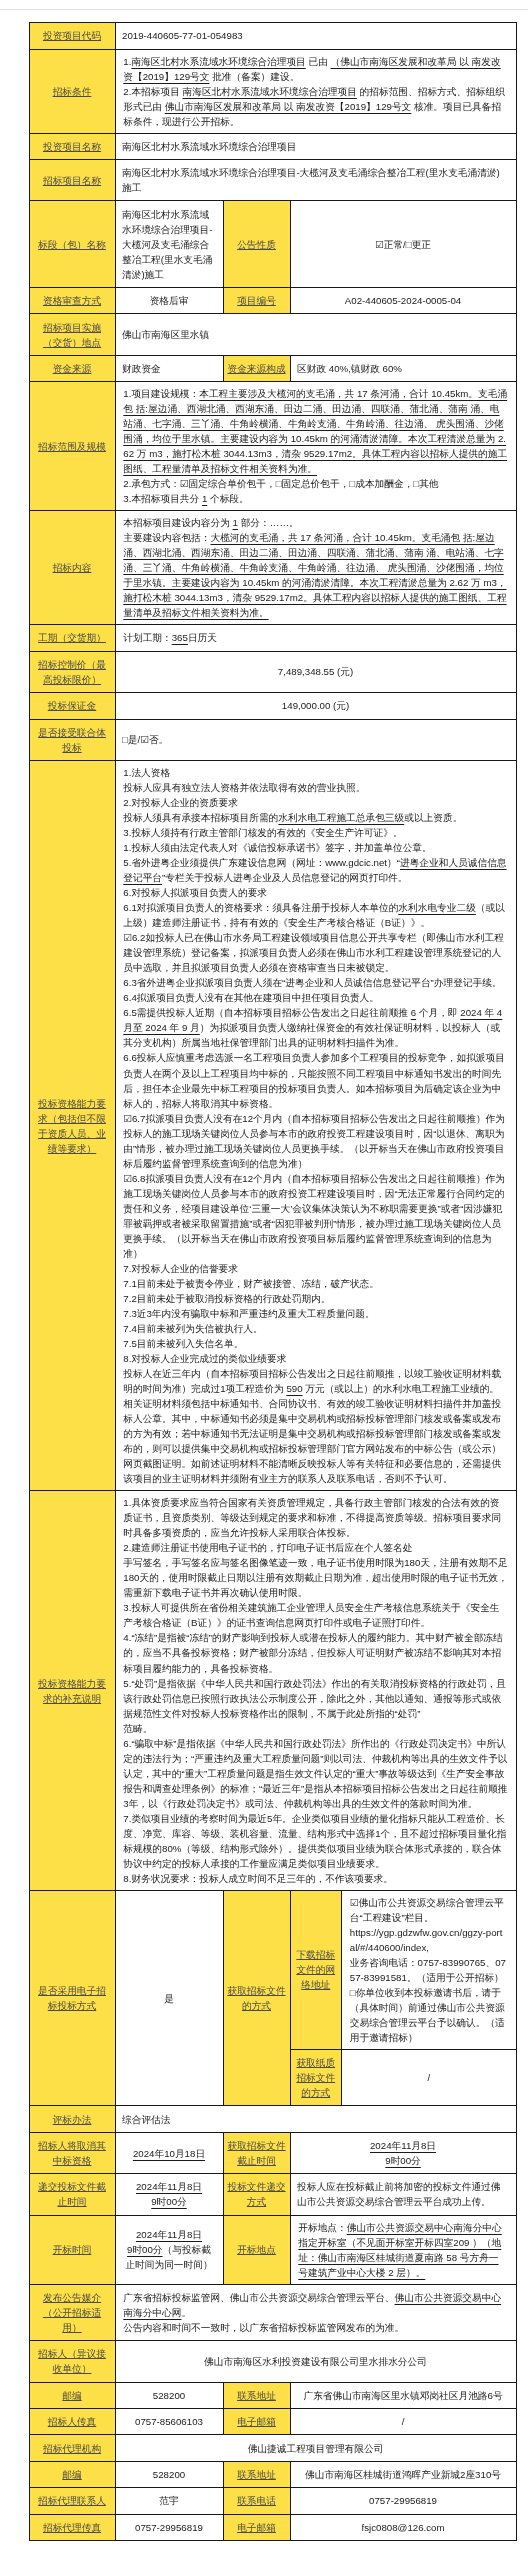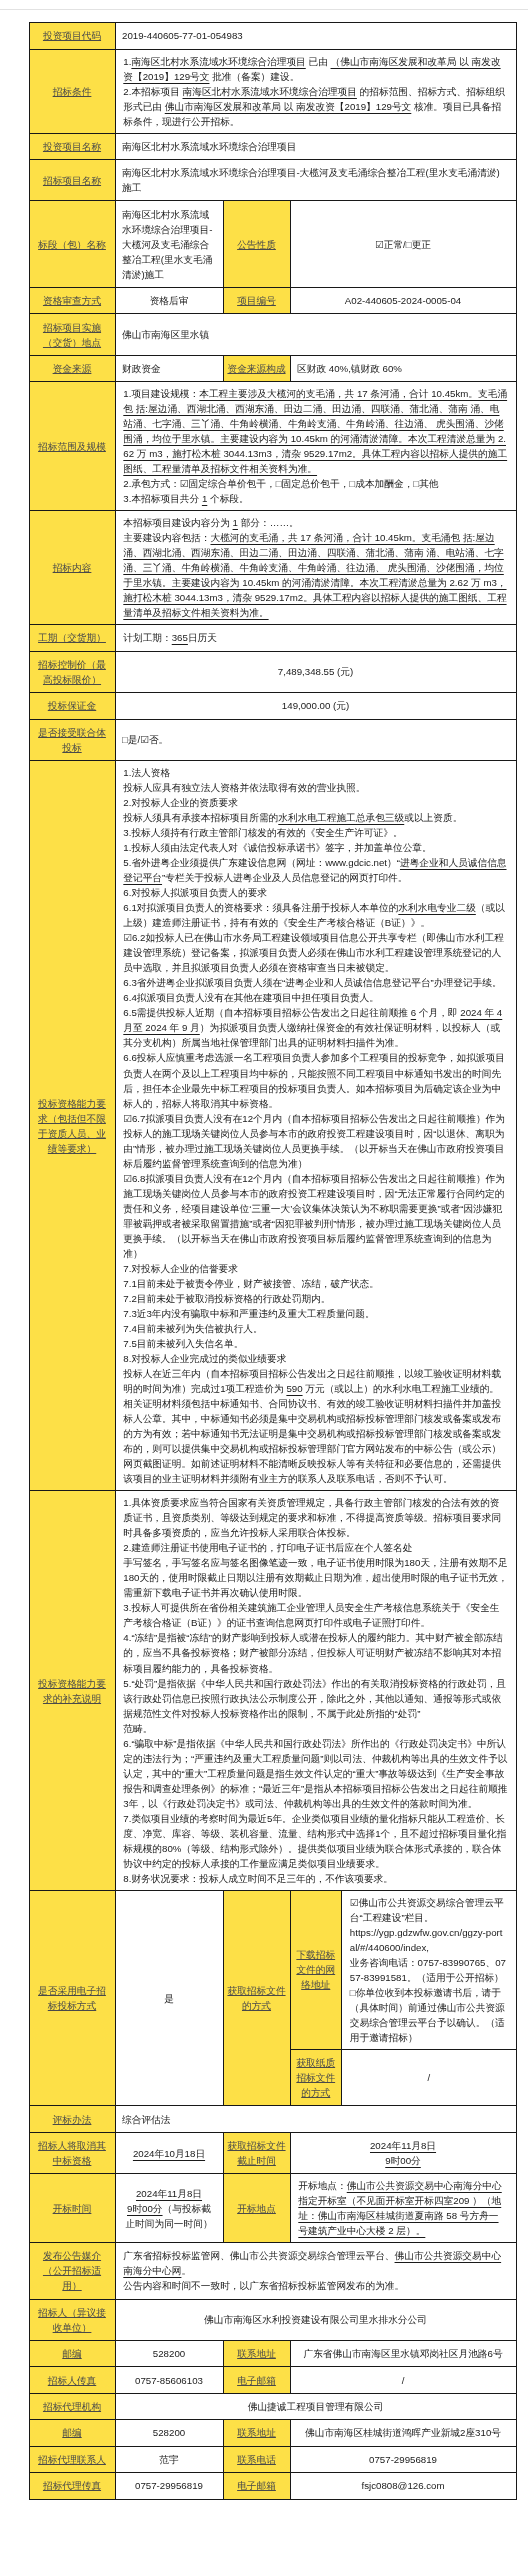--- a/index.html
+++ b/index.html
@@ -241,20 +241,29 @@
     <td class="rich center">
             <div class="para"><span class="u">2024年10月18日</span></div>
           </td>
     <td class="lbl">获取招标文件截止时间</td>
     <td class="rich center" colspan="2">
             <div class="para"><span class="u">2024年11月8日</span></div>
             <div class="para"><span class="u">9时00分</span></div>
           </td>
   </tr>
 
+  <tr>
+    <td class="lbl">递交投标文件截止时间</td>
+    <td class="rich center">
+            <div class="para"><span class="u">2024年11月8日</span></div>
+            <div class="para"><span class="u">9时00分</span></div>
+          </td>
+    <td class="lbl">投标文件递交方式</td>
+    <td class="val" colspan="2">投标人应在投标截止前将加密的投标文件通过佛山市公共资源交易综合管理云平台成功上传。</td>
+  </tr>
 
   <tr>
     <td class="lbl">开标时间</td>
     <td class="rich center">
             <div class="para"><span class="u">2024年11月8日</span></div>
             <div class="para"><span class="u">9时00分</span><span>（与投标截止时间为同一时间）</span></div>
           </td>
     <td class="lbl">开标地点</td>
     <td class="rich" colspan="2">
             <div class="para"><span>开标地点：</span><span class="u">佛山市公共资源交易中心南海分中心指定开标室（不见面开标室开标四室209 ）（地址：佛山市南海区桂城街道夏南路 58 号方舟一号建筑产业中心大楼 2 层）。</span></div>

